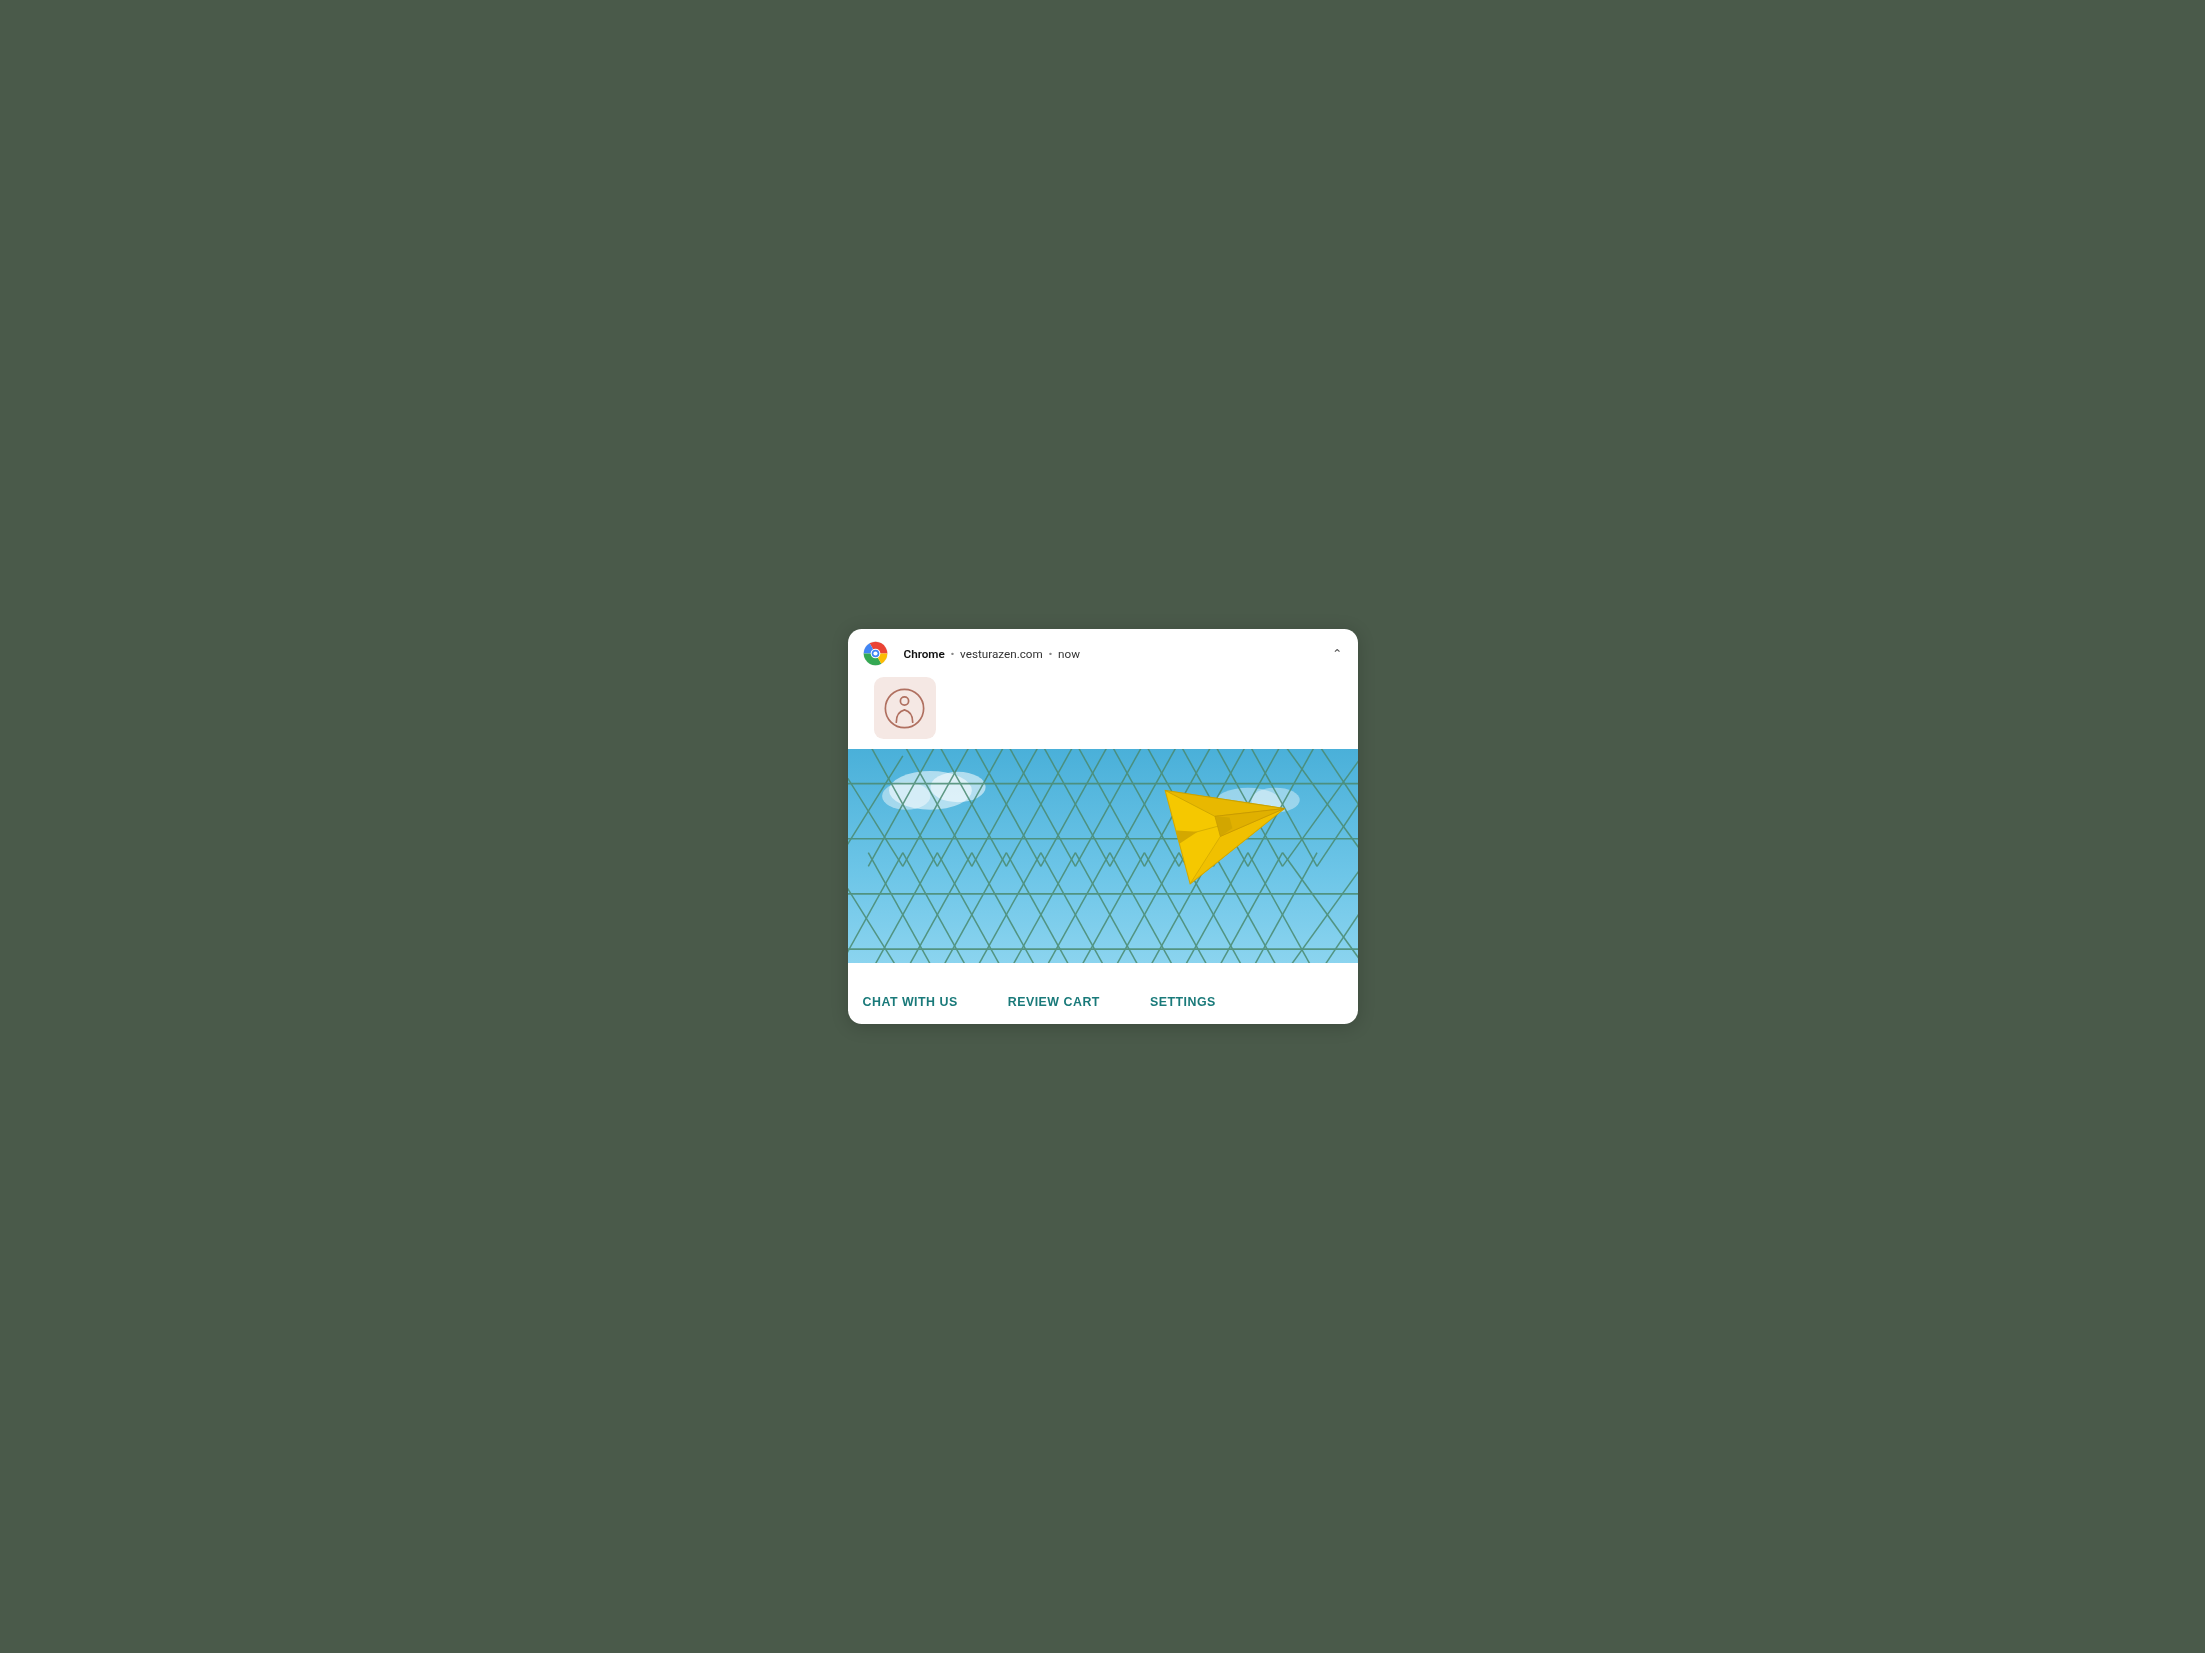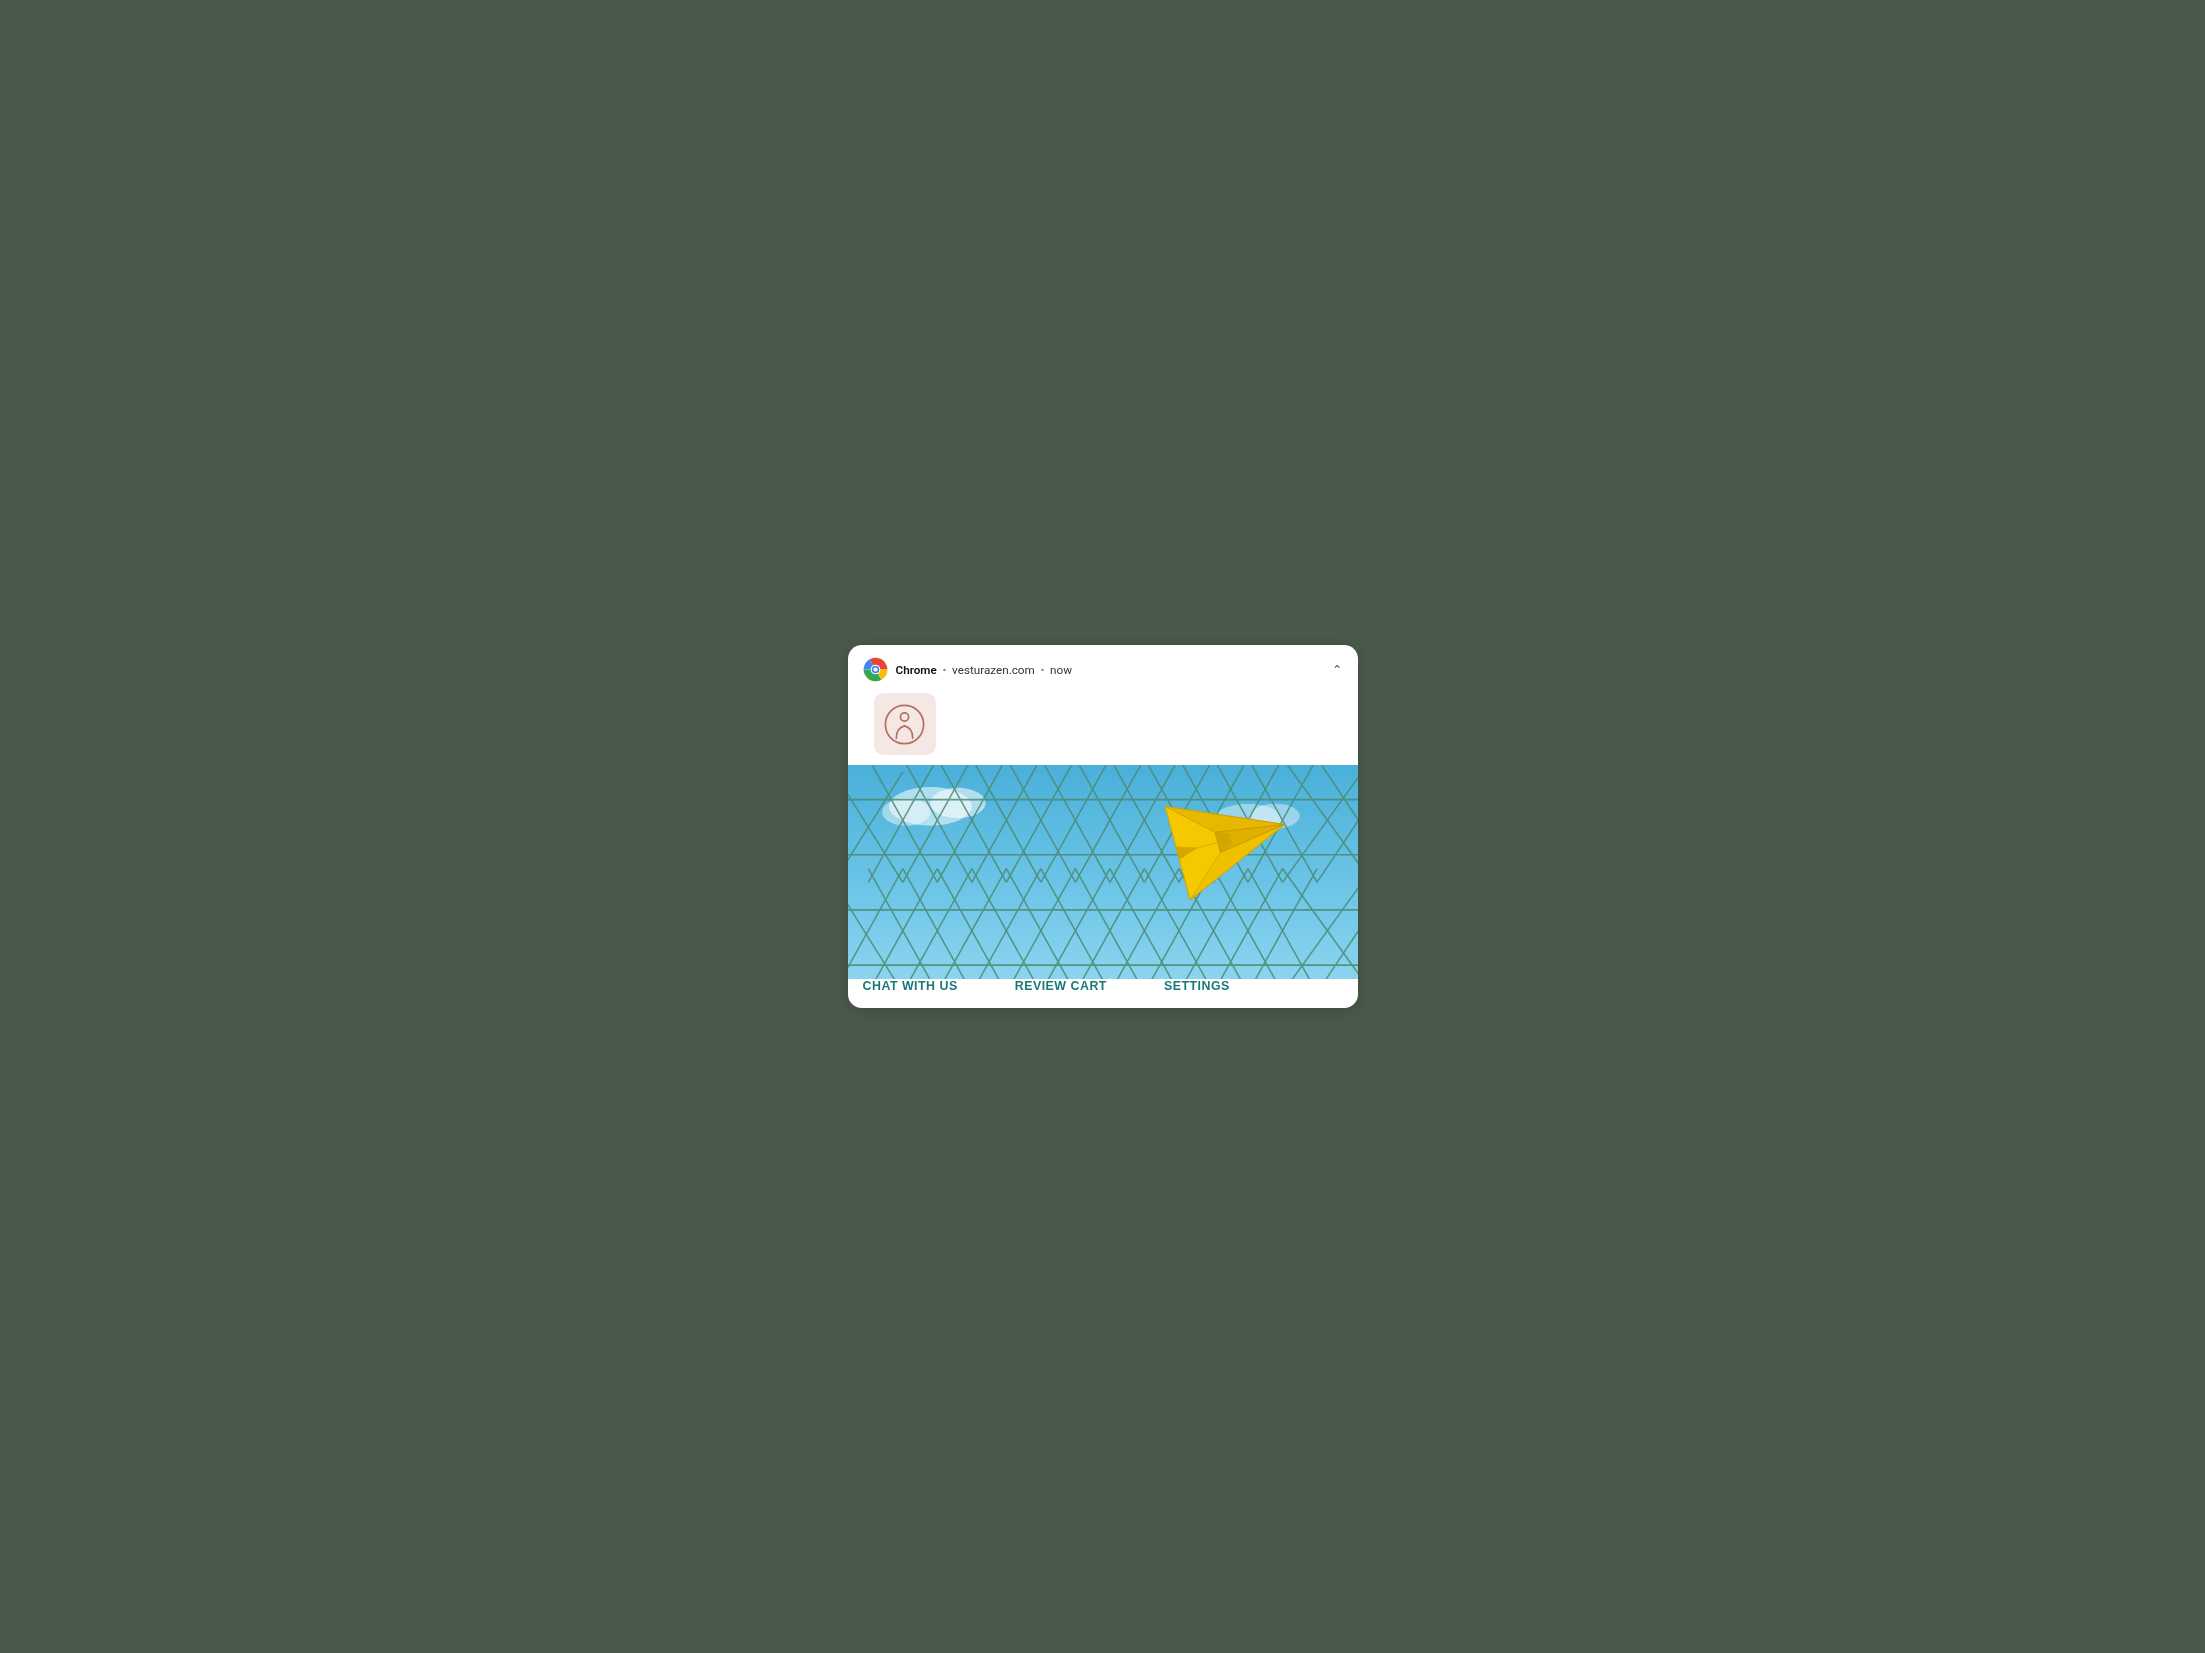--- a/index.html
+++ b/index.html
@@ -18,21 +18,21 @@
       border-radius: 13.8px;
       width: 510px;
       overflow: hidden;
       box-shadow: 0 2.8px 16.5px rgba(0,0,0,0.18);
     }
 
     .top-bar {
       display: flex;
       align-items: center;
       padding: 12.4px 15px 6.9px 15px;
-      gap: 8px;
+      gap: 16px;
     }
 
     .chrome-icon {
       width: 25px;
       height: 25px;
       flex-shrink: 0;
     }
 
     .top-bar-text {
       font-size: 11.7px;
@@ -110,22 +110,22 @@
       width: 100%;
       height: 214px;
       background: #5ba3b8;
       position: relative;
       overflow: hidden;
     }
 
     .action-bar {
       display: flex;
       align-items: center;
-      padding: 0 15px 15px 15px;
-      gap: 16px;
+      padding: 32px 15px 15px 15px;
+      gap: 9px;
     }
 
     .action-btn {
       font-size: 12.4px;
       font-weight: 700;
       color: #1a7a7a;
       background: none;
       border: none;
       cursor: pointer;
       letter-spacing: 0.04em;

